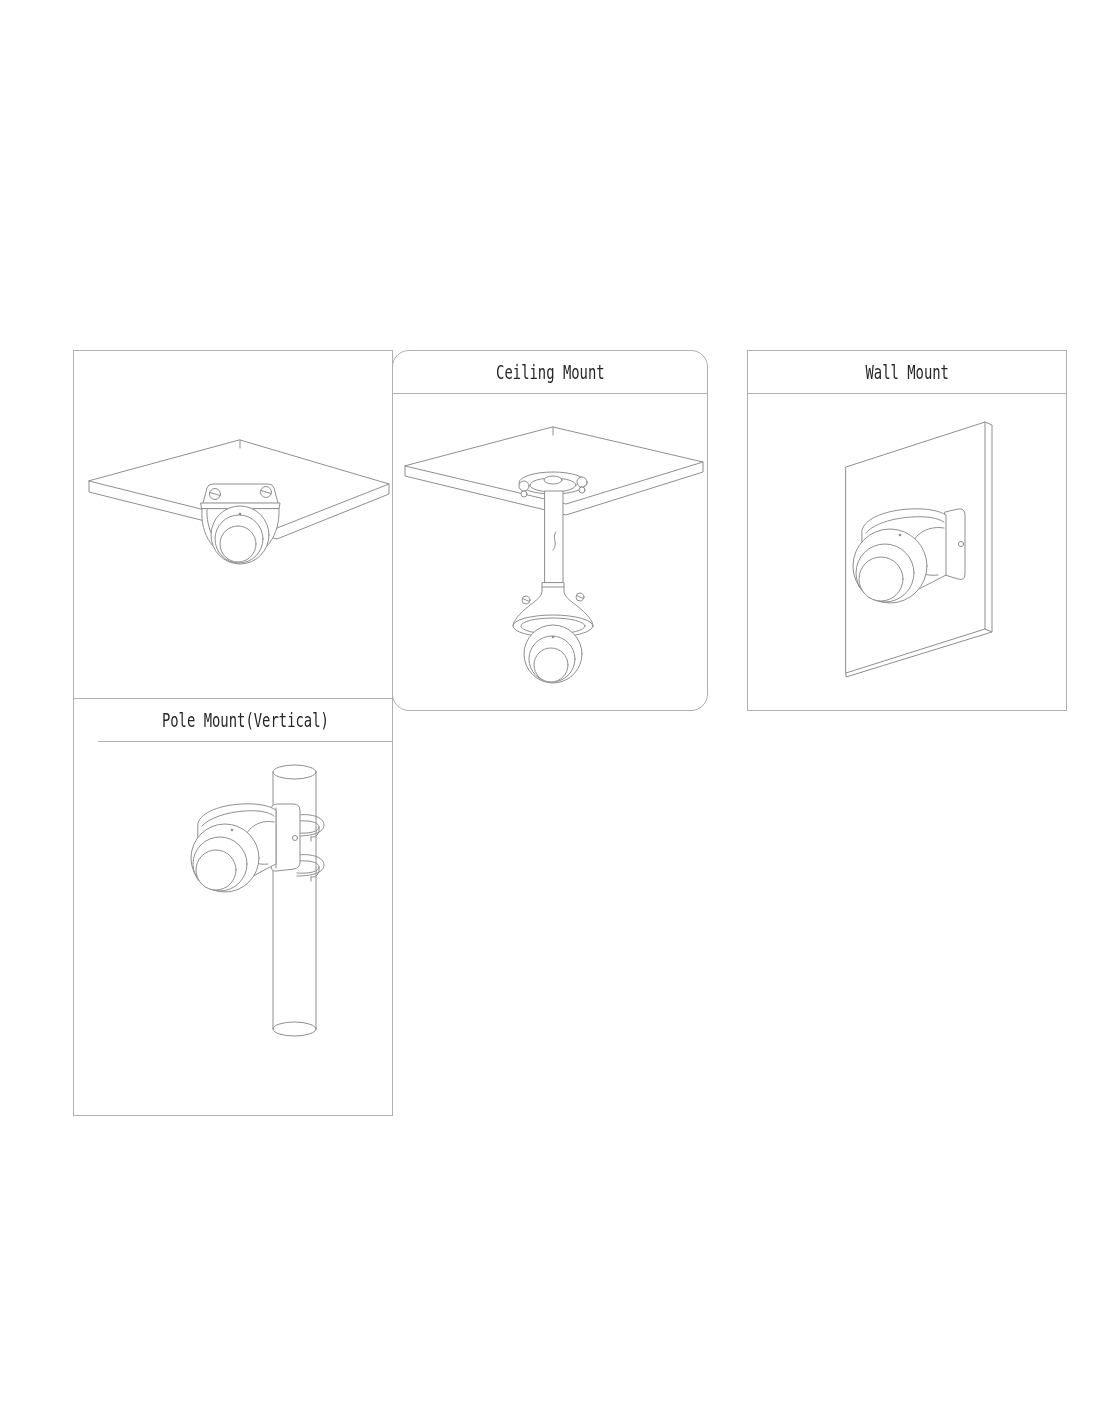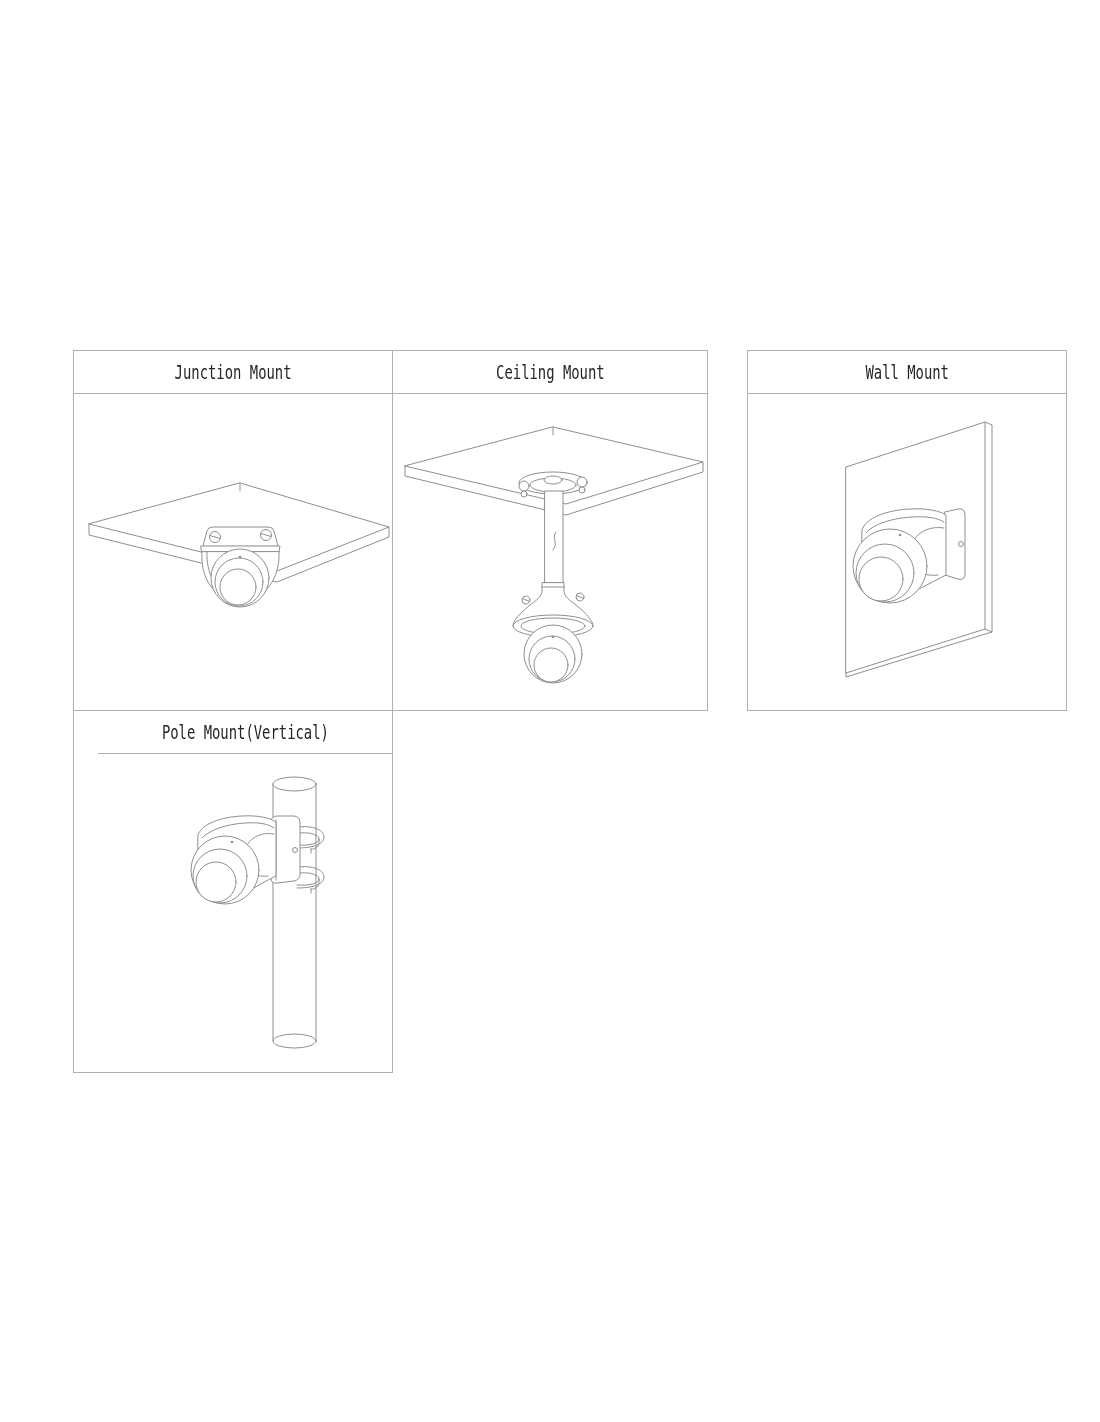--- a/index.html
+++ b/index.html
@@ -11,45 +11,42 @@
   }
   .mount-table{
     position:absolute;left:73px;top:350px;width:953px;height:722px;
   }
   .cell{
     position:absolute;box-sizing:border-box;
     border:1px solid var(--border,#b0b0b0);
     background:#fff;
   }
   .cell-junction{left:0;top:0;width:320px;height:361px;}
-  .cell-ceiling{left:319px;top:0;width:316px;height:361px;}
+  .cell-ceiling{left:319px;top:0;width:316px;height:361px;border-radius:17px;}
   .cell-wall{left:634px;top:0;width:320px;height:361px;margin-left:40px;}
-  .cell-pole{left:0;top:360px;width:320px;height:363px;padding-left:24px;}
+  .cell-pole{left:0;top:348px;width:320px;height:418px;padding-left:24px;}
   .hdr{
     box-sizing:border-box;height:43px;line-height:42px;
     border-bottom:1px solid var(--border,#b0b0b0);
     text-align:center;color:var(--text,#262626);
     font-size:19px;white-space:nowrap;
   }
   .hdr span{display:inline-block;transform:scaleX(0.73);transform-origin:50% 50%;}
   .art{display:block;margin:0 auto;}
   svg *{stroke:var(--line,#8f8f8f);stroke-width:1;fill:none;
         stroke-linecap:round;stroke-linejoin:round;vector-effect:non-scaling-stroke;}
   svg .f{fill:#ffffff;}
   svg .dot{fill:var(--line,#8f8f8f);stroke:none;}
 </style>
 </head>
 <body>
 
 <div class="mount-table">
 
   <div class="cell cell-junction">
-    <div class="hdr">
-      <span>Junction Mount</span>
-    </div>
     <svg class="art" width="318" height="315" viewBox="0 0 318 315">
 
       <g>
         <path d="M166,89 L315,133 L203,177 L15,130 Z"></path>
         <path d="M166,89 L166,97"></path>
         <path d="M15,130 L15,141 L203,188 L315,143 L315,133"></path>
       </g>
 
       <g>
         <path class="f" d="M129,152 L133,137 Q134,133 139,133 L194,133 Q199,133 200,137 L204,152 Z"></path>

